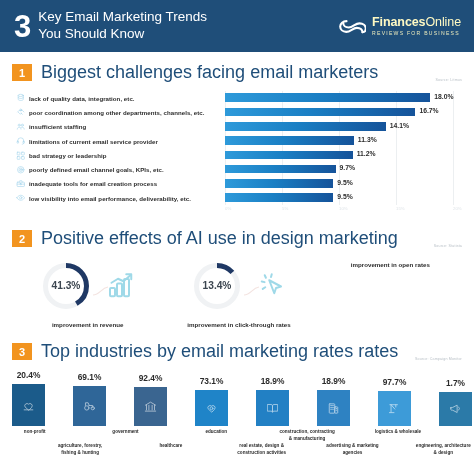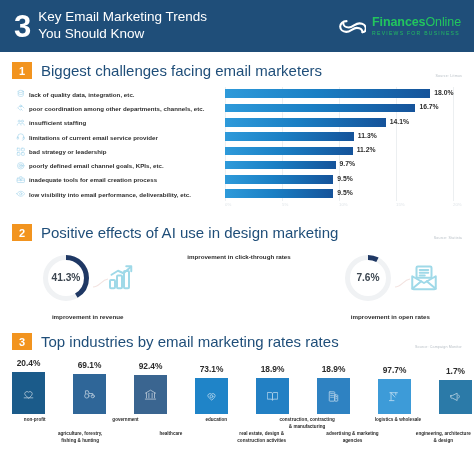--- a/index.html
+++ b/index.html
@@ -20,33 +20,33 @@
   .hdr-num {
     color: #fff; font-size: 31px; font-weight: bold; line-height: 1;
     margin-right: 8px; letter-spacing: -1px;
   }
   .hdr-title { color: #fff; font-size: 13.5px; line-height: 1.25; font-weight: 400; }
   .hdr-logo {
     position: absolute; right: 13px; top: 50%; transform: translateY(-50%);
     display: flex; align-items: center;
   }
   .logo-mark { margin-right: 6px; }
-  .logo-txt { color: #22c55e; }
+  .logo-txt { color: #fef9c3; }
   .logo-l1 { font-size: 12.5px; line-height: 1.05; letter-spacing: -0.1px; }
   .logo-l1 b { font-weight: bold; }
   .logo-l2 { font-size: 5.1px; letter-spacing: 1.25px; margin-top: 1px; opacity: .92; }
 
   
   .sec-head { display: flex; align-items: center; position: relative; }
   .badge {
     width: 20px; height: 17px; background: #f2941f; color: #fff;
     font-size: 11px; font-weight: bold; display: flex;
     align-items: center; justify-content: center; flex: 0 0 auto;
   }
-  .sec-title { color: #1f4e79; font-size: 15px; margin-left: 9px; font-weight: 400; }
+  .sec-title { color: #1f4e79; font-size: 18px; margin-left: 9px; font-weight: 400; }
   .source {
     position: absolute; right: 4px; bottom: 1px;
     font-size: 3.6px; color: #b9c0c7; letter-spacing: .18px;
   }
 
   
   .sec1 { padding: 10px 8px 0 12px; }
   .s1-rows { margin-top: 8px; position: relative; }
   .row { display: flex; align-items: center; height: 14.3px; }
   .row-ico { width: 17px; flex: 0 0 17px; display:flex; align-items:center; justify-content:center; }
@@ -283,45 +283,43 @@
                 <rect x="8" y="10" width="4" height="10.2" rx=".8"></rect>
                 <rect x="13.6" y="6.4" width="4" height="13.8" rx=".8"></rect>
                 <path d="M3.6 9.4l5.2-3.2 4.4 2 6-5.2"></path>
                 <path d="M15.4 2.6h4v4"></path>
               </svg>
             </span>
           </div>
           <div class="dlabel">improvement in revenue</div>
         </div>
         <div class="dcell">
-          <div class="dlabel">improvement in click-through rates</div>
-        </div>
-        <div class="dcell">
           <div class="drow">
             <span>
               <svg width="54" height="54" viewBox="0 0 54 54">
                 <circle cx="27" cy="27" r="20.5" fill="none" stroke="#f0f2f4" stroke-width="5"></circle>
-                <circle cx="27" cy="27" r="20.5" fill="none" stroke="#1f3864" stroke-width="5" stroke-dasharray="9.789202708585794 119.01609608859572" stroke-dashoffset="0" transform="rotate(-90 27 27)" stroke-linecap="butt"></circle>
-                <text x="27" y="30.2" text-anchor="middle" font-family="Liberation Sans, sans-serif" font-size="10.2" fill="#3c4650">7.6%</text>
+                <circle cx="27" cy="27" r="20.5" fill="none" stroke="#1f3864" stroke-width="5" stroke-dasharray="17.259910038822323 111.54538875835918" stroke-dashoffset="0" transform="rotate(-90 27 27)" stroke-linecap="butt"></circle>
+                <text x="27" y="30.2" text-anchor="middle" font-family="Liberation Sans, sans-serif" font-size="10.2" fill="#3c4650">13.4%</text>
               </svg>
             </span>
             <span>
               <svg width="17" height="30" viewBox="0 0 17 30">
                 <path d="M0 24 C7 24 8 17 15 16" fill="none" stroke="#f3e3e0" stroke-width="1.1"></path>
               </svg>
             </span>
             <span style="margin-left:-3px">
               <svg width="30" height="30" viewBox="0 0 24 24" fill="none" stroke="#9fd9e8" stroke-width="1.6" stroke-linecap="round" stroke-linejoin="round">
-                <rect x="6" y="2.8" width="12" height="9" rx="1"></rect>
-                <path d="M8.6 5.6h6.8M8.6 7.8h6.8M8.6 10h4"></path>
-                <path d="M2.6 10.6L12 16l9.4-5.4v9.2a1.2 1.2 0 01-1.2 1.2H3.8a1.2 1.2 0 01-1.2-1.2z"></path>
-                <path d="M2.6 20.6l7.2-6M21.4 20.6l-7.2-6"></path>
-              </svg>
-            </span>
-          </div>
+                <path d="M9 7.4l9.4 5-4 1.2-1.4 4.2z"></path>
+                <path d="M5.4 3.4l.9 2M3 8.4l2.3.5M3.8 14.3l2-1.3M11 2.6l-.6 2.2"></path>
+              </svg>
+            </span>
+          </div>
+          <div class="dlabel">improvement in click-through rates</div>
+        </div>
+        <div class="dcell">
           <div class="dlabel">improvement in open rates</div>
         </div>
       </div>
   </div>
 
   <div class="sec3">
     <div class="sec-head">
       <div class="badge">3</div>
       <div class="sec-title">Top industries by email marketing rates rates</div>
       <div class="source">Source: Campaign Monitor</div>

